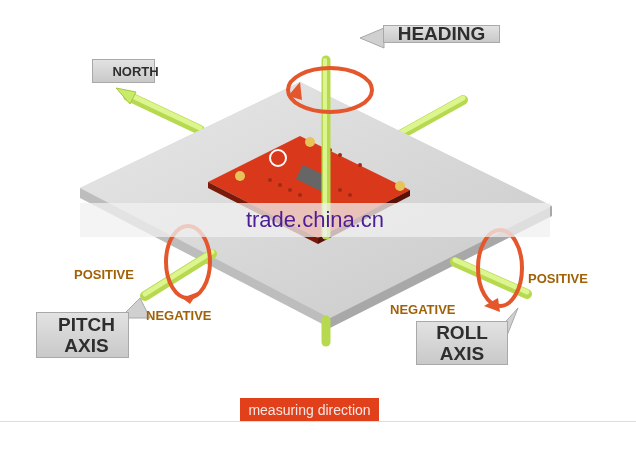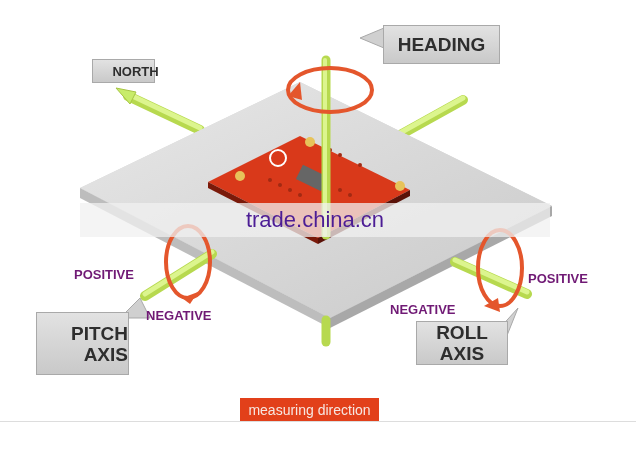--- a/index.html
+++ b/index.html
@@ -1,18 +1,18 @@
 <!DOCTYPE html>
 <html><head>
 <meta charset="utf-8">
 <style>
   html,body{margin:0;padding:0;background:#ffffff;}
   body{width:636px;height:459px;position:relative;overflow:hidden;font-family:"Liberation Sans",sans-serif;}
   svg{position:absolute;left:0;top:0;}
-  .lbl{position:absolute;font-weight:bold;color:#701a75;font-family:"Liberation Sans",sans-serif;white-space:nowrap;}
+  .lbl{position:absolute;font-weight:bold;color:#a16207;font-family:"Liberation Sans",sans-serif;white-space:nowrap;}
   .box{position:absolute;background:linear-gradient(#e2e2e2,#c9c9c9);border:1px solid #a9a9a9;color:#2e2e2e;font-weight:bold;font-family:"Liberation Sans",sans-serif;display:flex;align-items:center;justify-content:center;box-sizing:border-box;}
   .caption{position:absolute;left:240px;top:398px;width:139px;height:24px;background:#e2401a;color:#f6e7e2;font-size:14px;display:flex;align-items:center;justify-content:center;font-family:"Liberation Sans",sans-serif;}
   .hr{position:absolute;left:0;top:421px;width:636px;height:1px;background:#dddddd;}
   .watermark{position:absolute;left:80px;top:203px;width:470px;height:34px;background:rgba(240,240,240,0.75);display:flex;align-items:center;justify-content:center;color:#4c1d95;font-size:22px;font-family:"Liberation Sans",sans-serif;}
 </style>
 </head>
 <body>
 
 <svg width="636" height="459" viewBox="0 0 636 459">
 
@@ -91,24 +91,24 @@
     <polygon points="484,306 498,298 500,312" fill="#e4562c"></polygon>
   </g>
 
   <polygon points="360,38 384,28 384,48" fill="#d0d0d0" stroke="#a9a9a9"></polygon>
   <polygon points="120,318 140,298 150,318" fill="#d0d0d0" stroke="#a9a9a9"></polygon>
   <polygon points="498,330 518,308 506,338" fill="#d0d0d0" stroke="#a9a9a9"></polygon>
 </svg>
 
 <div class="watermark">trade.china.cn</div>
 
-<div class="box" style="left:383px;top:25px;width:117px;height:39px;font-size:19px;">HEADING</div>
+<div class="box" style="left:383px;top:25px;width:117px;height:18px;font-size:19px;">HEADING</div>
 <div class="box" style="left:92px;top:59px;width:63px;height:24px;font-size:13px;padding-left:24px;">NORTH</div>
 
-<div class="box" style="left:36px;top:312px;width:93px;height:63px;font-size:19px;flex-direction:column;align-items:flex-end;padding-left:8px;line-height:21px;">
+<div class="box" style="left:36px;top:312px;width:93px;height:46px;font-size:19px;flex-direction:column;align-items:center;padding-left:8px;line-height:21px;">
   <span>PITCH</span>
   <span>AXIS</span>
 </div>
 <div class="box" style="left:416px;top:321px;width:92px;height:44px;font-size:19px;flex-direction:column;line-height:21px;">
   <span>ROLL</span>
   <span>AXIS</span>
 </div>
 
 <div class="lbl" style="left:74px;top:267px;font-size:13px;">POSITIVE</div>
 <div class="lbl" style="left:146px;top:308px;font-size:13px;">NEGATIVE</div>

